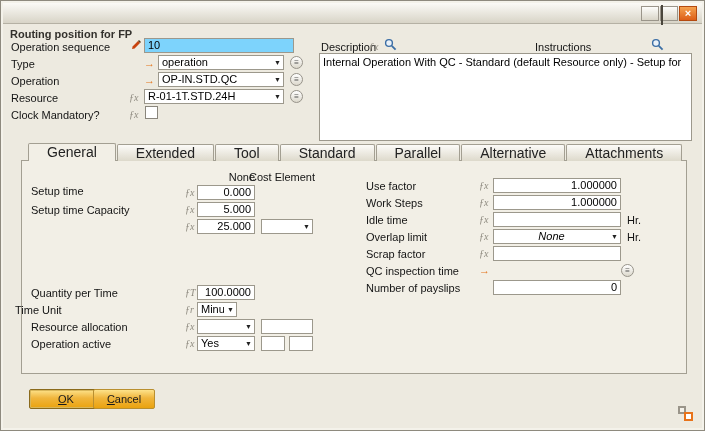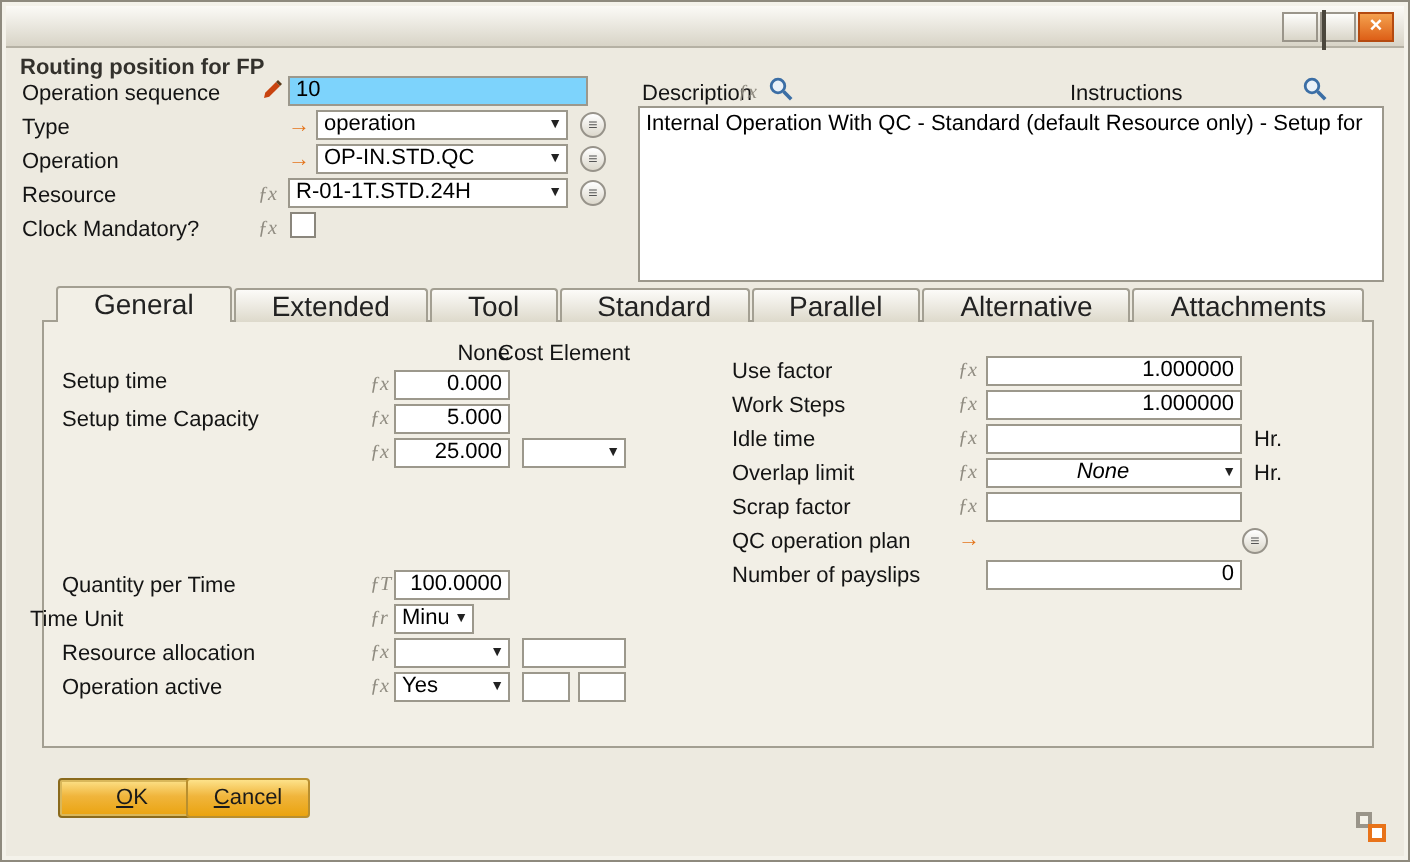--- a/index.html
+++ b/index.html
@@ -199,21 +199,21 @@
   <div class="fld dd rightal" style="left:492px;top:228px;width:128px">
     <span class="ddtext">None</span>
     <span class="caret">▼</span>
   </div>
   <span class="lbl" style="left:626px;top:230px">Hr.</span>
 
   <span class="lbl" style="left:365px;top:247px">Scrap factor</span>
   <span class="fx" style="left:478px;top:247px">ƒx</span>
   <div class="fld" style="left:492px;top:245px;width:128px"></div>
 
-  <span class="lbl" style="left:365px;top:264px">QC operation plan</span>
+  <span class="lbl" style="left:365px;top:264px">QC inspection time</span>
   <span class="arrow" style="left:478px;top:263px">→</span>
   <span class="circle" style="left:620px;top:263px">≡</span>
 
   <span class="lbl" style="left:365px;top:281px">Number of payslips</span>
   <div class="fld num" style="left:492px;top:279px;width:128px">0</div>
 
   <div class="btn default" style="left:28px;top:388px;width:74px">OK</div>
   <div class="btn" style="left:92px;top:388px;width:62px">Cancel</div>
 
   <div class="resize-icon">

